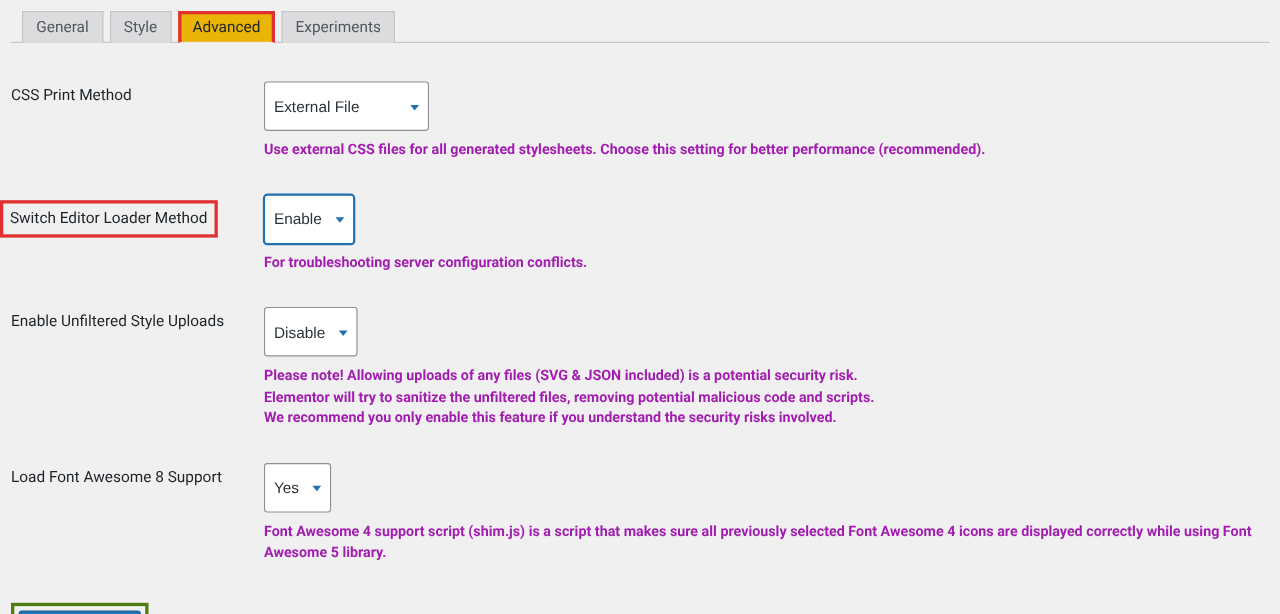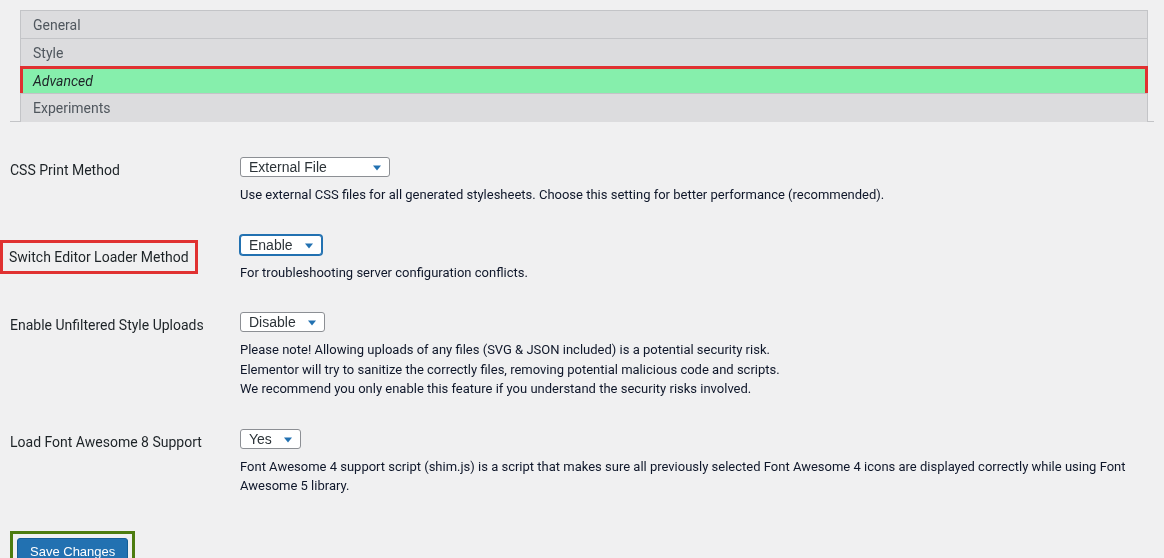--- a/index.html
+++ b/index.html
@@ -14,38 +14,36 @@
       padding: 0;
     }
     .wrap {
       padding: 10px 10px 20px 10px;
     }
     .tabs {
       display: flex;
       border-bottom: 1px solid #c3c4c7;
       margin-bottom: 20px;
       padding-left: 10px;
-      flex-direction: column;
     }
     .tab {
       background: #dcdcde;
       border: 1px solid #c3c4c7;
       border-bottom: none;
       padding: 6px 12px;
       margin-right: 6px;
       margin-bottom: -1px;
       color: #50575e;
       cursor: pointer;
       font-size: 14px;
     }
     .tab.active {
-      background: #86efac;
+      background: #eab308;
       border-bottom: 1px solid #f0f0f1;
       color: #1d2327;
-      font-style: italic;
     }
     .highlight-red {
       border: 3px solid #e03131;
       padding: 4px 10px;
     }
     .form-table {
       width: 100%;
       border-collapse: collapse;
     }
     .form-table th {
@@ -65,21 +63,21 @@
       border: 3px solid #e03131;
       padding: 6px 6px;
       display: inline-block;
       margin-left: -10px;
     }
     .select-input {
       background: #fff;
       border: 1px solid #8c8f94;
       border-radius: 3px;
       padding: 0 28px 0 8px;
-      height: 20px;
+      height: 45px;
       font-size: 14px;
       color: #2c3338;
       cursor: pointer;
       appearance: none;
       -webkit-appearance: none;
       -moz-appearance: none;
       position: relative;
     }
     .select-wrap {
       position: relative;
@@ -97,24 +95,25 @@
       pointer-events: none;
     }
     .select-wide {
       width: 150px;
     }
     .select-blue {
       border: 1px solid #2271b1;
       box-shadow: 0 0 0 1px #2271b1;
     }
     .description {
-      color: #0f172a;
+      color: #a21caf;
       font-size: 13px;
       margin-top: 8px;
       line-height: 1.5;
+      font-weight: bold;
     }
     .submit-area {
       margin-top: 20px;
       padding-left: 0;
     }
     .submit-highlight {
       border: 3px solid #4d7c0f;
       display: inline-block;
       padding: 4px;
       margin-left: 0;
@@ -171,21 +170,21 @@
       <tr>
         <th>Enable Unfiltered Style Uploads</th>
         <td>
           <div class="select-wrap">
             <select class="select-input">
               <option>Disable</option>
             </select>
           </div>
           <div class="description">
             <span>Please note! Allowing uploads of any files (SVG &amp; JSON included) is a potential security risk.</span><br>
-            <span>Elementor will try to sanitize the correctly files, removing potential malicious code and scripts.</span><br>
+            <span>Elementor will try to sanitize the unfiltered files, removing potential malicious code and scripts.</span><br>
             <span>We recommend you only enable this feature if you understand the security risks involved.</span>
           </div>
         </td>
       </tr>
 
       <tr>
         <th>Load Font Awesome 8 Support</th>
         <td>
           <div class="select-wrap">
             <select class="select-input">

